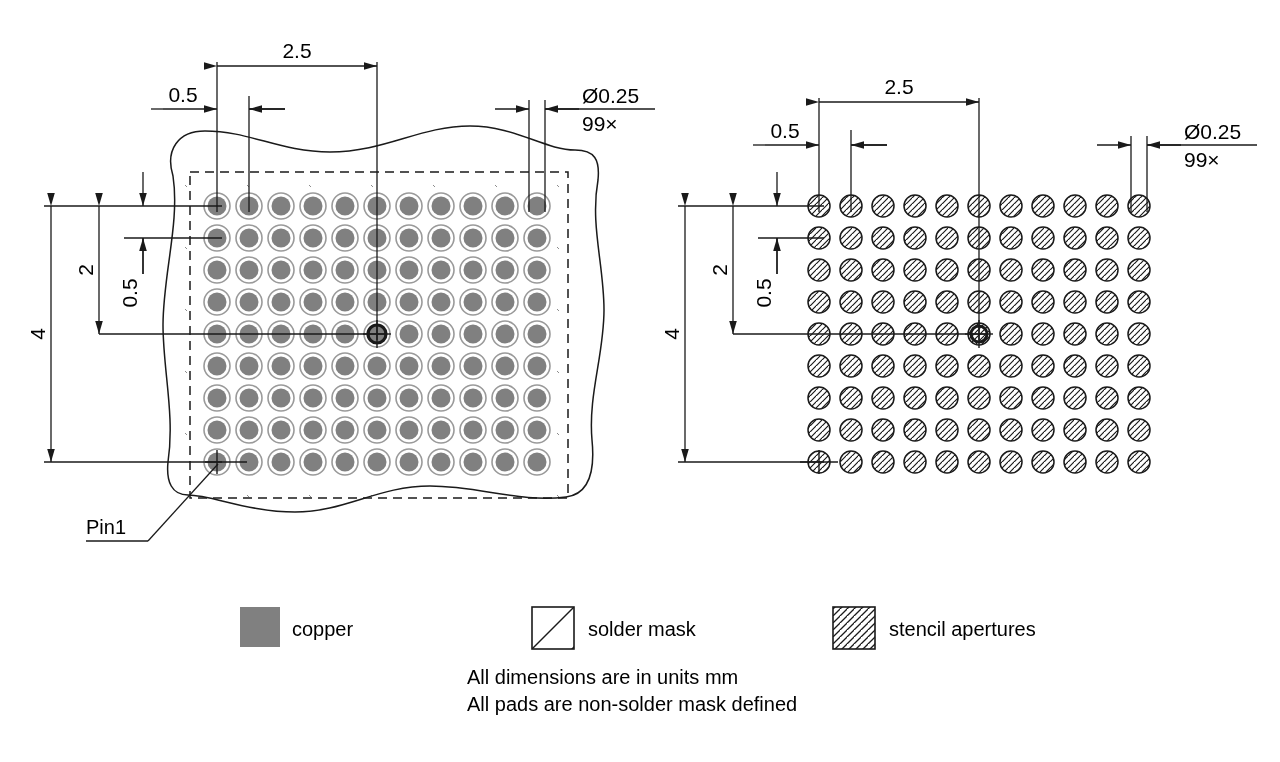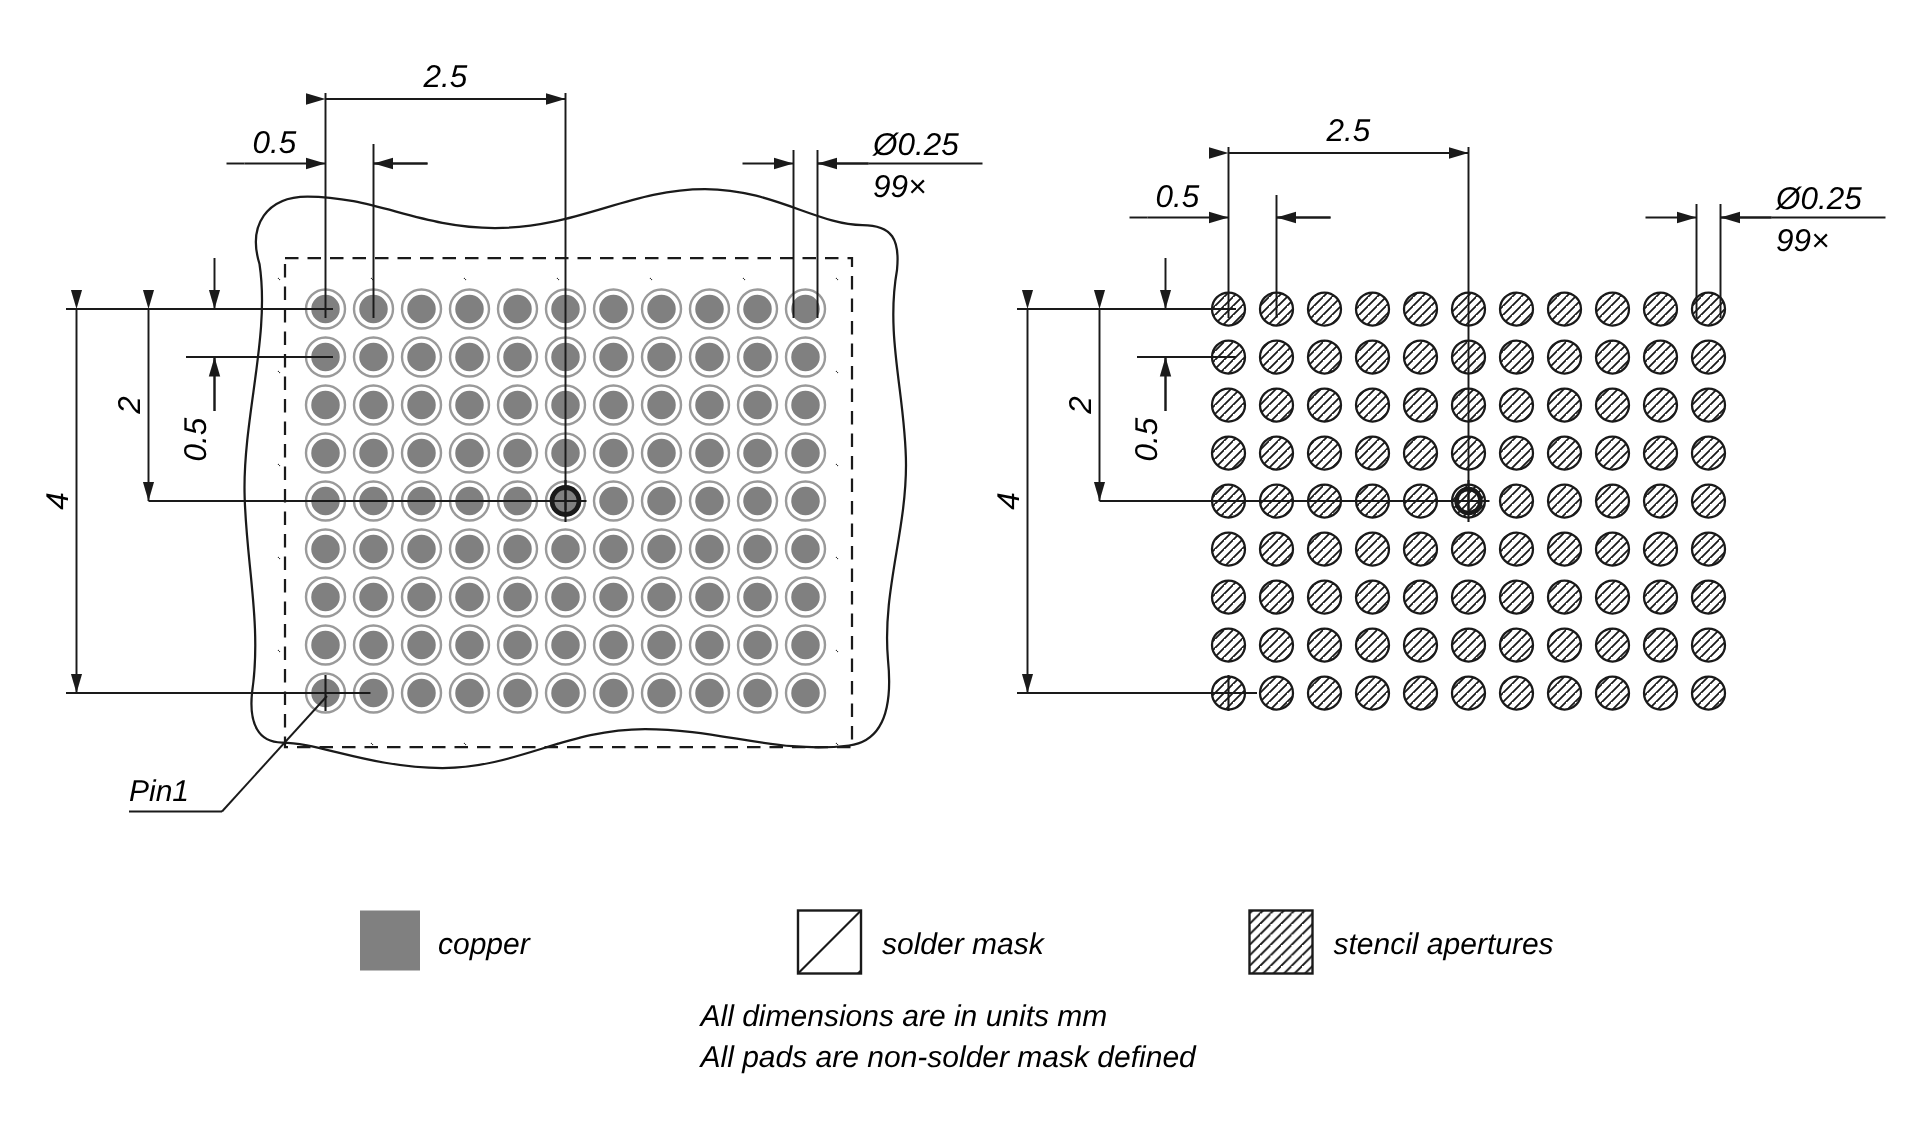--- a/index.html
+++ b/index.html
@@ -11,21 +11,20 @@
     width: 1280px;
     height: 762px;
     font-family: "Liberation Sans", sans-serif;
     color: #000000;
     overflow: hidden;
   }
   #root {
     position: relative;
     width: 1280px;
     height: 762px;
-    font-style: italic;
   }
   svg.drawing {
     position: absolute;
     left: 0;
     top: 0;
     width: 1280px;
     height: 762px;
   }
   text {
     font-family: "Liberation Sans", sans-serif;

